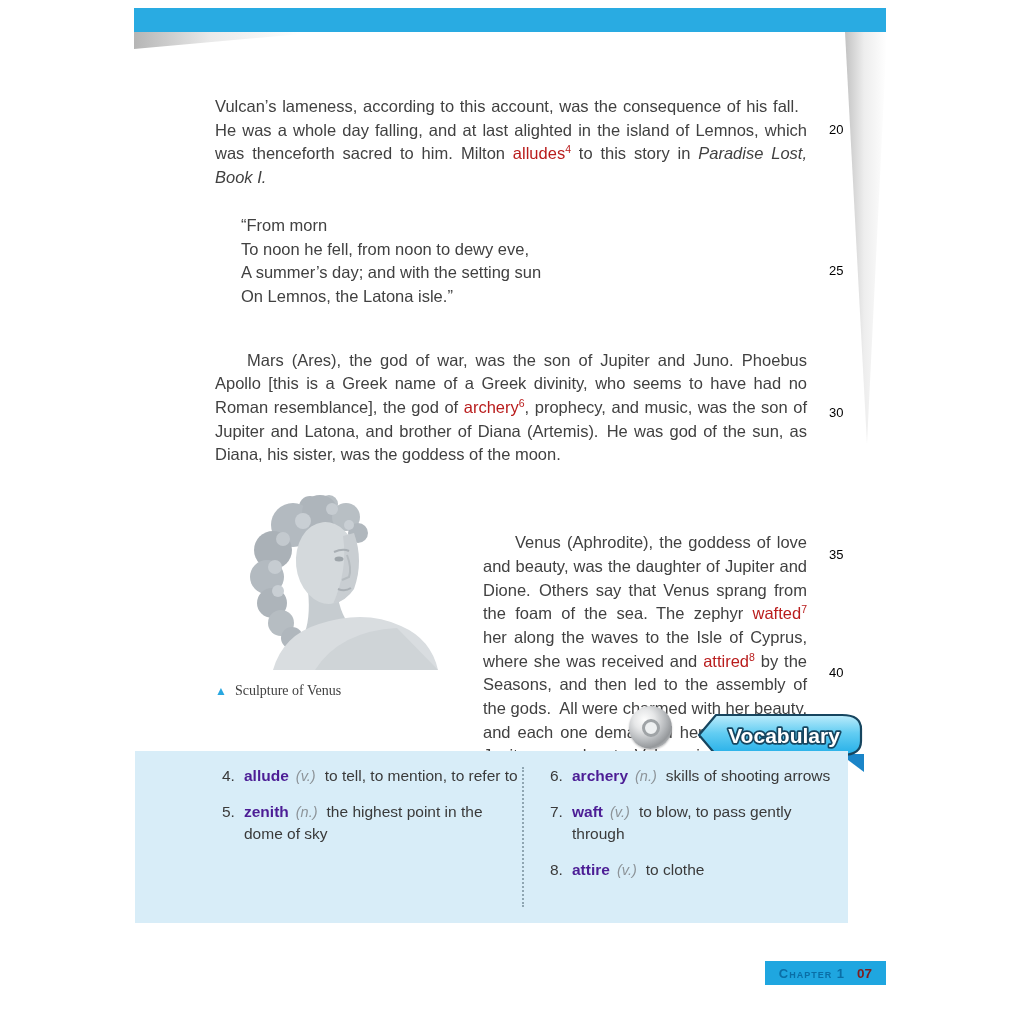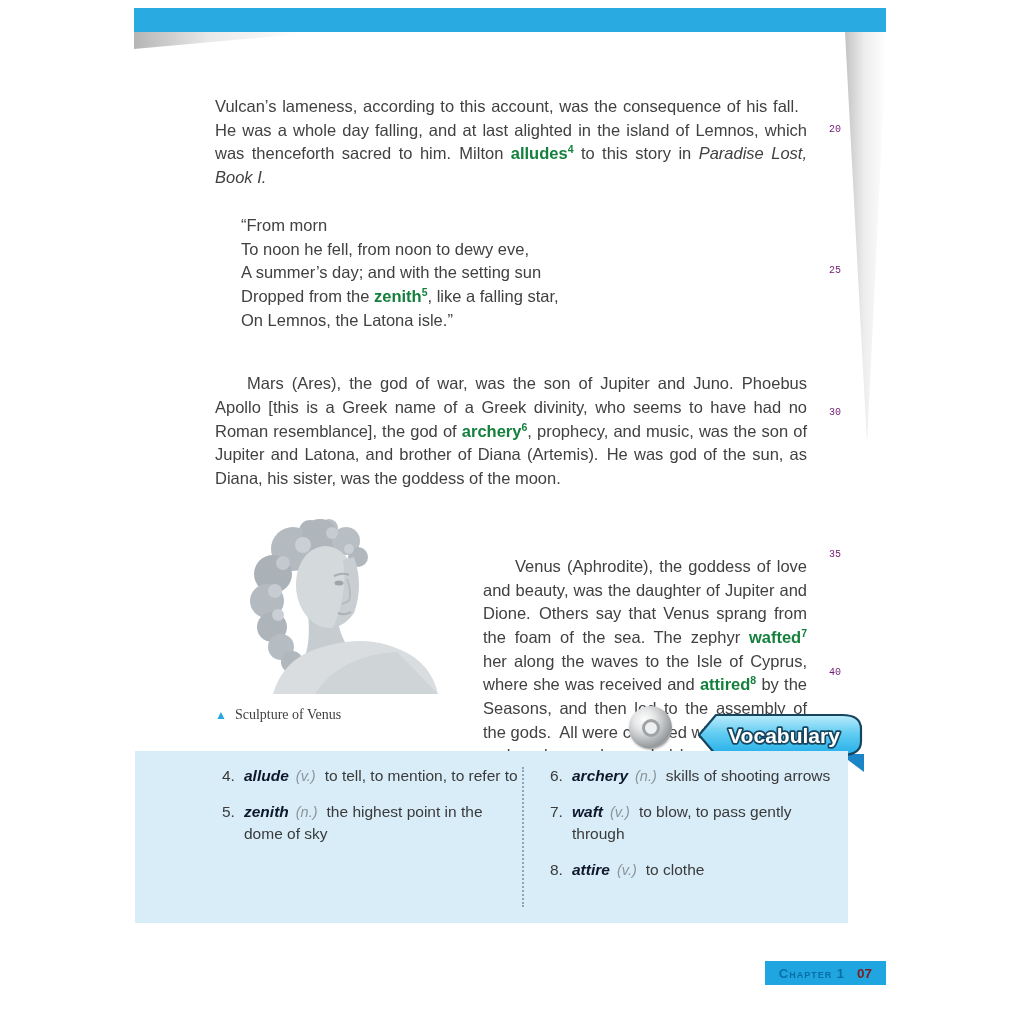--- a/index.html
+++ b/index.html
@@ -15,34 +15,34 @@
   
   .curl-right{position:absolute;left:845px;top:32px;width:42px;height:413px;}
 
   
   .main-text{position:absolute;left:215px;top:95px;width:592px;
              font-size:16.5px;line-height:23.7px;color:#414141;text-align:justify;}
   .para{margin:0;}
   .indent{text-indent:32px;margin-top:40px;}
   .poem{margin:24px 0 24px 26px;text-align:left;}
   .poem-line{min-height:23.7px;}
-  .kw{color:#15803d;font-weight:bold;}
+  .kw{color:#b91c1c;font-weight:normal;}
   .it{font-style:italic;}
   sup{font-size:10.5px;line-height:0;vertical-align:super;}
 
   .venus-row{display:flex;margin-top:24px;}
   .figure{flex:none;width:225px;margin:4px 0 0 0;padding:0;}
   .figure svg{display:block;}
   figcaption{margin-top:9px;font-family:"Liberation Serif",serif;font-size:14px;color:#3f3f3f;}
   .tri{color:#29a7e0;font-size:12px;margin-right:8px;font-family:"Liberation Sans",sans-serif;}
   .venus-text{width:324px;margin-left:43px;}
 
   
-  .lnum{position:absolute;left:829px;width:30px;font-family:Liberation Mono, monospace;
-        font-size:10px;line-height:14px;color:#701a75;}
+  .lnum{position:absolute;left:829px;width:30px;font-family:Liberation Sans, sans-serif;
+        font-size:13px;line-height:14px;color:#000000;}
 
   
   .cd{position:absolute;left:629px;top:706px;width:43px;height:43px;border-radius:50%;
       background:radial-gradient(circle at 36% 32%,#fdfdfd 0%,#e6e7e8 26%,#b7babd 52%,#95989b 70%,#d2d4d6 88%,#aeb0b3 100%);
       box-shadow:0 1px 2px rgba(0,0,0,.25);}
   .cd::after{content:"";position:absolute;left:50%;top:50%;width:12px;height:12px;
       transform:translate(-50%,-50%);border-radius:50%;background:#eef0f1;border:3px solid #9fa3a6;}
   .cd-num{position:absolute;left:664px;top:732px;font-size:14px;color:#4a4a4a;margin-top:26px;}
 
   
@@ -52,21 +52,21 @@
   
   .vocab-box{position:absolute;left:135px;top:751px;width:713px;height:172px;background:#d8edf8;
              display:flex;box-sizing:border-box;padding-top:14px;}
   .vcol{box-sizing:border-box;}
   .vcol-left{width:387px;padding-left:87px;}
   .vdivider{border-left:2px dotted #8fa6b2;margin:2px 0 16px 0;}
   .vcol-right{flex:1;padding-left:26px;padding-right:10px;}
   .ventry{display:flex;margin-bottom:13px;font-size:15.5px;line-height:22.5px;}
   .vnum{flex:none;width:16px;margin-right:6px;color:#3a3a3a;}
   .vbody{flex:1;}
-  .vword{color:#0f172a;font-weight:bold;font-style:italic;margin-right:7px;}
+  .vword{color:#4c1d95;font-weight:bold;margin-right:7px;}
   .vpos{color:#8d9499;font-style:italic;margin-right:9px;font-size:14.5px;}
   .vdef{color:#3a3a3a;}
 
   
   .footer{position:absolute;left:765px;top:961px;width:121px;height:24px;background:#1fa6e0;
           display:flex;align-items:center;justify-content:center;gap:12px;}
   .chap{font-variant:small-caps;font-weight:bold;font-size:13px;letter-spacing:1px;color:#0a6ea6;}
   .pnum{color:#7f1d1d;font-weight:bold;font-size:13.5px;}
 </style>
 </head>
@@ -88,21 +88,20 @@
     <polygon points="0,0 42,0 22,412" fill="url(#curlg)"></polygon>
   </svg>
 
   <div class="main-text">
     <p class="para"><span>Vulcan’s lameness, according to this account, was the consequence of his fall. He was a whole day falling, and at last alighted in the island of Lemnos, which was thenceforth sacred to him. Milton </span><span class="kw">alludes<sup>4</sup></span><span> to this story in </span><span class="it">Paradise Lost, Book I.</span></p>
 
     <div class="poem">
       <div class="poem-line"><span>“From morn</span></div>
       <div class="poem-line"><span>To noon he fell, from noon to dewy eve,</span></div>
       <div class="poem-line"><span>A summer’s day; and with the setting sun</span></div>
-      <div class="poem-line"><span>Dropped from the </span><span class="kw">zenith<sup>5</sup></span><span>, like a falling star,</span></div>
       <div class="poem-line"><span>On Lemnos, the Latona isle.”</span></div>
     </div>
 
     <p class="para indent"><span>Mars (Ares), the god of war, was the son of Jupiter and Juno. Phoebus Apollo [this is a Greek name of a Greek divinity, who seems to have had no Roman resemblance], the god of </span><span class="kw">archery<sup>6</sup></span><span>, prophecy, and music, was the son of Jupiter and Latona, and brother of Diana (Artemis). He was god of the sun, as Diana, his sister, was the goddess of the moon.</span></p>
 
     <div class="venus-row">
       <figure class="figure">
         <svg width="225" height="175" viewBox="0 0 225 175">
 
           <path d="M93,96 Q96,125 88,142 L137,134 Q122,115 122,90 Z" fill="#c6ccd0"></path>

